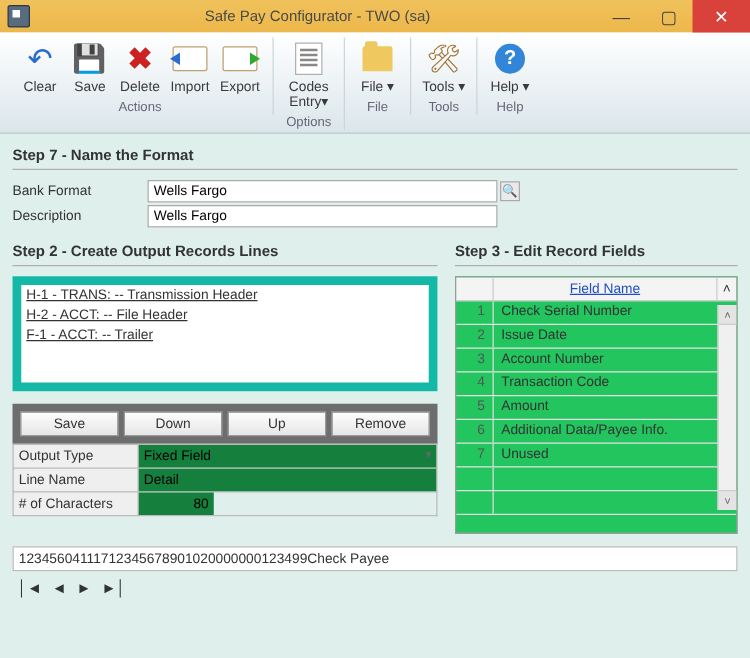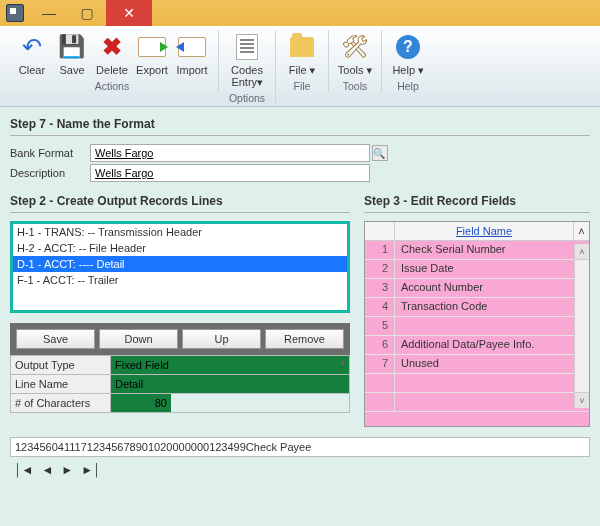--- a/index.html
+++ b/index.html
@@ -52,43 +52,43 @@
   .i-codes::after{content:"";position:absolute;top:4px;left:3px;right:3px;height:2px;background:#888;box-shadow:0 4px 0 #888,0 8px 0 #888,0 12px 0 #888;}
   .i-file{width:24px;height:20px;background:#f0c860;border-radius:2px 2px 0 0;position:relative;}
   .i-file::before{content:"";position:absolute;top:-4px;left:2px;width:10px;height:5px;background:#f0c860;border-radius:2px 2px 0 0;}
   .i-tools{font-size:22px;color:#a07030;}
   .i-help{width:24px;height:24px;background:#3286d8;border-radius:50%;color:#fff;font-weight:bold;font-size:16px;display:flex;align-items:center;justify-content:center;}
   
   .content{padding:6px 10px 6px;}
   .step-title{font-size:12px;font-weight:bold;color:#333;margin:4px 0 4px;}
   .hr{border:none;border-top:1px solid #b0b0b0;margin:2px 0 8px;}
   .form-row{display:flex;align-items:center;margin:2px 0;}
-  .flabel{width:80px;font-size:11px;color:#333;}
-  .finput{border:1px solid #aaa;background:#fff;height:18px;padding:0 4px;font-size:11px;text-decoration:underline;}
+  .flabel{width:108px;font-size:11px;color:#333;}
+  .finput{border:1px solid #aaa;background:#fff;height:18px;padding:0 4px;font-size:11px;}
   .faux-search{width:16px;height:16px;border:1px solid #aaa;background:#eaeaea;margin-left:2px;display:flex;align-items:center;justify-content:center;font-size:10px;color:#666;}
   .cols{display:flex;gap:14px;margin-top:8px;}
   .col-l{flex:0 0 340px;}
   .col-r{flex:1;}
   
-  .listbox{border:3px solid #14b8a6;background:#fff;height:92px;overflow:hidden;font-size:11px;}
+  .listbox{border:7px solid #14b8a6;background:#fff;height:92px;overflow:hidden;font-size:11px;text-decoration:underline;}
   .listline{padding:2px 4px;white-space:nowrap;}
   .listline.sel{background:#1a76ff;color:#fff;}
   
   .btnbar{background:#6d6d6d;padding:6px;display:flex;gap:4px;margin-top:10px;}
   .btn{flex:1;background:linear-gradient(#fdfdfd,#e6e6e6);border:1px solid #999;height:20px;font-size:11px;line-height:18px;text-align:center;}
   
   .props{border-collapse:collapse;width:100%;}
   .props td{border:1px solid #bbb;padding:0;}
   .props td:first-child{width:100px;background:#efefef;padding:2px 4px;font-size:11px;}
   .props td .select,.props td .text{border:none;width:100%;height:18px;font-size:11px;padding:0 4px;background:#15803d;}
   .props td .numeric{text-align:right;width:60px;}
   .select-wrap{position:relative;}
   .select-wrap::after{content:"▾";position:absolute;right:4px;top:2px;color:#666;font-size:9px;}
   
-  .gridwrap{border:1px solid #999;background:#f9a8d4;height:206px;margin-top:4px;position:relative;display:flex;flex-direction:column;}
+  .gridwrap{border:1px solid #999;background:#22c55e;height:206px;margin-top:4px;position:relative;display:flex;flex-direction:column;}
   .gridhead{display:flex;border-bottom:1px solid #ccc;background:#f4f4f4;}
   .ghcell{font-size:11px;padding:3px 0;text-align:center;}
   .gh-idx{width:30px;border-right:1px solid #ccc;}
   .gh-name{flex:1;color:#2050c0;text-decoration:underline;}
   .gh-scroll{width:16px;border-left:1px solid #ccc;}
   .gbody{flex:1;overflow:hidden;}
   .grow{display:flex;border-bottom:1px solid #e4e4e4;height:19px;}
   .gcell{font-size:11px;padding:2px 6px;overflow:hidden;}
   .g-idx{width:30px;text-align:right;border-right:1px solid #ddd;color:#555;}
   .g-name{flex:1;}
@@ -98,20 +98,21 @@
   
   .outbar{border:1px solid #bbb;background:#fff;font-size:11px;padding:3px 4px;margin-top:10px;white-space:nowrap;overflow:hidden;}
   .navbar{margin-top:4px;display:flex;align-items:center;gap:8px;padding:2px 4px;}
   .navbtn{font-size:12px;color:#333;}
 </style>
 </head>
 <body>
 
 <div class="titlebar">
   <div class="app-icon"></div>
+  <div class="title-text">Safe Pay Configurator  -  TWO (sa)</div>
   <div class="win-btns">
     <div class="win-btn">—</div>
     <div class="win-btn">▢</div>
     <div class="win-btn close">✕</div>
   </div>
 </div>
 
 <div class="ribbon">
   <div class="ribbon-groups">
     <div class="rgroup">
@@ -123,29 +124,29 @@
         <div class="rbtn">
           <div class="icon i-save">💾</div>
           <div class="lbl">Save</div>
         </div>
         <div class="rbtn">
           <div class="icon i-delete">✖</div>
           <div class="lbl">Delete</div>
         </div>
         <div class="rbtn">
           <div class="icon">
+              <div class="i-import"></div>
+            </div>
+          <div class="lbl">Import</div>
+        </div>
+        <div class="rbtn">
+          <div class="icon">
               <div class="i-export"></div>
             </div>
           <div class="lbl">Export</div>
-        </div>
-        <div class="rbtn">
-          <div class="icon">
-              <div class="i-import"></div>
-            </div>
-          <div class="lbl">Import</div>
         </div>
       </div>
       <div class="glabel">Actions</div>
     </div>
 
     <div class="rgroup">
       <div class="rbtns">
         <div class="rbtn" style="width:44px;">
           <div class="icon">
               <div class="i-codes"></div>
@@ -209,21 +210,20 @@
   </div>
 
   <div class="cols">
 
     <div class="col-l">
       <div class="step-title">Step 2 - Create Output Records Lines</div>
       <hr class="hr">
       <div class="listbox">
         <div class="listline">H-1 - TRANS:   -- Transmission Header</div>
         <div class="listline">H-2 - ACCT:   -- File Header</div>
-        <div class="listline sel">D-1 - ACCT:   ---- Detail</div>
         <div class="listline">F-1 - ACCT:   -- Trailer</div>
       </div>
 
       <div class="btnbar">
         <div class="btn">Save</div>
         <div class="btn">Down</div>
         <div class="btn">Up</div>
         <div class="btn">Remove</div>
       </div>
 
@@ -268,20 +268,21 @@
           <div class="grow">
               <div class="gcell g-idx">3</div>
               <div class="gcell g-name">Account Number</div>
             </div>
           <div class="grow">
               <div class="gcell g-idx">4</div>
               <div class="gcell g-name">Transaction Code</div>
             </div>
           <div class="grow">
               <div class="gcell g-idx">5</div>
+              <div class="gcell g-name">Amount</div>
             </div>
           <div class="grow">
               <div class="gcell g-idx">6</div>
               <div class="gcell g-name">Additional Data/Payee Info.</div>
             </div>
           <div class="grow">
               <div class="gcell g-idx">7</div>
               <div class="gcell g-name">Unused</div>
             </div>
           <div class="grow">

